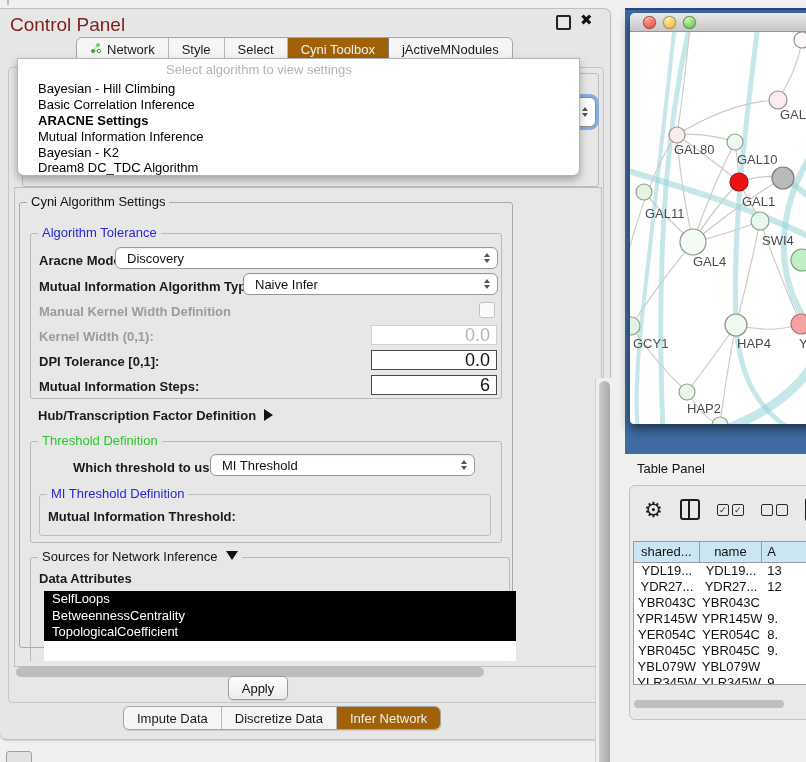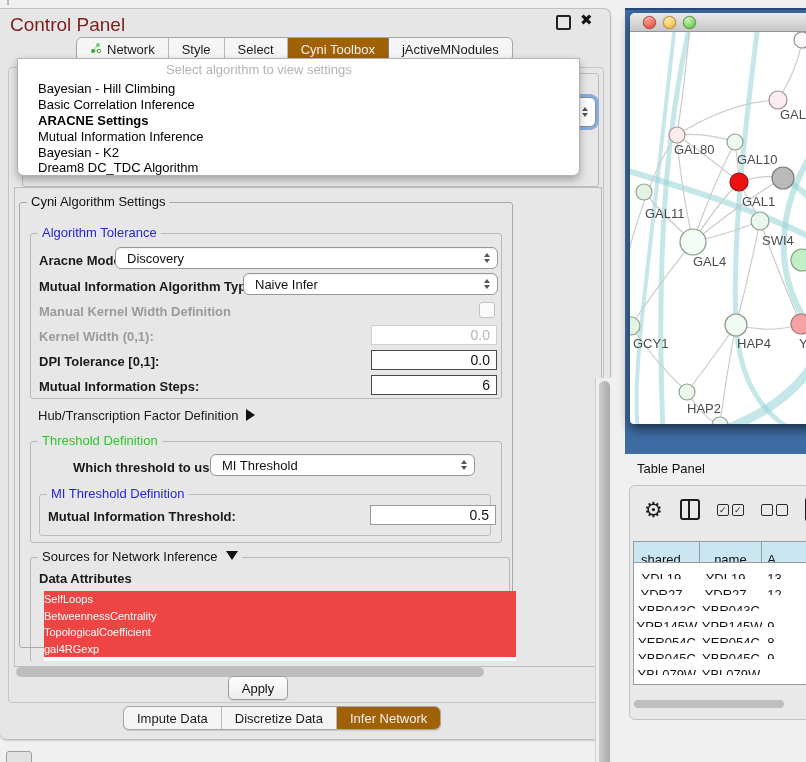--- a/index.html
+++ b/index.html
@@ -27,37 +27,37 @@
   #combo-fragment{left:540px;top:88px;width:54px;height:28px;background:#fff;border:1px solid #8f8f8f;border-radius:6px;box-shadow:0 0 0 3px #85aede}
   #frag-group{left:22px;top:64px;width:575px;height:112px;border:1px solid #bdbdbd;border-radius:3px}
   #viewport{left:14px;top:178px;width:586px;height:478px;border:1px solid #bdbdbd;background:#e7e7e7}
 
   
   .groupbox{position:absolute;border:1px solid #a9a9a9;border-radius:3px}
   .gtitle{position:absolute;top:-9px;left:7px;background:#e7e7e7;padding:0 4px;font-size:13px;white-space:nowrap}
   .blue{color:#2626d8}.green{color:#28c828}
   .lbl{position:absolute;font-size:13px;font-weight:bold;color:#1a1a1a;white-space:nowrap}
   .lbl.dis{color:#9b9b9b}
-  .plain{font-weight:normal}
+  .plain{font-weight:bold}
 
   .combo{position:absolute;background:#fff;border:1px solid #979797;border-radius:6px;display:flex;align-items:center;padding:0 22px 0 11px;font-size:13px;box-shadow:inset 0 1px 1px rgba(0,0,0,.06)}
   .arrows{position:absolute;right:7px;top:50%;transform:translateY(-50%);display:flex;flex-direction:column;gap:2px}
   .arrows i{display:block;width:0;height:0;border-left:3.5px solid transparent;border-right:3.5px solid transparent}
   .arrows .u{border-bottom:4.5px solid #555}
   .arrows .d{border-top:4.5px solid #555}
 
-  .field{position:absolute;background:#fff;border:1px solid #4a4a4a;display:flex;align-items:center;justify-content:flex-end;padding:0 6px;font-size:14px}
+  .field{position:absolute;background:#fff;border:1px solid #4a4a4a;display:flex;align-items:center;justify-content:flex-end;padding:0 6px;font-size:18px}
   .field.dis{border-color:#cfcfcf;color:#b5b5b5}
   .checkbox{position:absolute;width:14px;height:14px;border:1px solid #c2c2c2;border-radius:3px;background:#fafafa}
 
   .tri-right{display:inline-block;width:0;height:0;border-top:6px solid transparent;border-bottom:6px solid transparent;border-left:9px solid #111;vertical-align:-1px;margin-left:8px}
   .tri-down{display:inline-block;width:0;height:0;border-left:6px solid transparent;border-right:6px solid transparent;border-top:9px solid #111;vertical-align:1px;margin-left:8px}
 
   #attr-list{left:13px;top:33px;width:472px;height:70px;background:#fff;overflow:hidden;position:absolute}
-  .attr-item{height:16.5px;line-height:16.5px;background:#ef4444;color:#fff;font-size:11px}
+  .attr-item{height:16.5px;line-height:16.5px;background:#000000;color:#fff;padding-left:8px;font-size:13px}
 
   .vscroll{position:absolute;left:580px;top:190px;width:17px;height:464px;background:#efefef;border-left:1px solid #d0d0d0}
   .vscroll .thumb{position:absolute;left:3px;top:3px;width:11px;height:452px;background:linear-gradient(90deg,#cdcdcd,#a9a9a9);border-radius:6px}
   .hscroll-thumb{position:absolute;left:16px;top:658px;width:468px;height:10px;background:#bdbdbd;border-radius:5px}
 
   #apply-btn{left:228px;top:667px;width:58px;height:22px;border:1px solid #9c9c9c;border-radius:5px;background:linear-gradient(#fefefe,#ececec);display:flex;align-items:center;justify-content:center;font-size:13px;box-shadow:0 1px 1px rgba(0,0,0,.1)}
 
   
   #algo-popup{left:17px;top:49px;width:561px;height:116px;background:#fff;border:1px solid #b3b3b3;border-radius:0 0 7px 7px;box-shadow:0 4px 9px rgba(0,0,0,.3);z-index:50}
   #algo-popup .ph{position:absolute;left:148px;top:3px;color:#b4b4b4;font-size:13px}
@@ -81,21 +81,21 @@
   .tp-toolbar{position:absolute;left:14px;top:12px;display:flex;align-items:center;gap:17px}
   .gear{font-size:21px;line-height:20px;color:#1c1c1c}
   .cols-ico{width:16px;height:17px;border:2px solid #1c1c1c;border-radius:3px;position:relative}
   .cols-ico:before{content:"";position:absolute;left:6px;top:0;bottom:0;width:2px;background:#1c1c1c}
   .cbpair{display:flex;gap:3px}
   .cb{width:10px;height:10px;border:1.5px solid #2a2a2a;border-radius:2px;font-size:9px;line-height:10px;text-align:center;color:#2a2a2a;font-weight:bold}
   .doc-ico{width:16px;height:19px;border:2px solid #1c1c1c;border-radius:2px 6px 2px 2px}
   #tp-table{position:absolute;left:3px;top:55px;width:184px;height:142px;border:1px solid #9a9a9a;background:#fff;overflow:hidden}
   .trow{display:flex;height:16px;line-height:16px;font-size:13px}
   .trow.head{height:20px;line-height:20px;background:#c9e6f2;border-bottom:1px solid #9a9a9a}
-  .tcell{overflow:hidden;white-space:nowrap;padding:8px 2px;text-align:center}
+  .tcell{overflow:hidden;white-space:nowrap;padding:0 2px;text-align:center}
   .trow.head .tcell{border-right:1px solid #9a9a9a}
   .c1{width:76px}.c2{width:72px}.c3{width:60px;text-align:left;padding-left:5px}
   #tp-hscroll{position:absolute;left:4px;top:214px;width:150px;height:8px;background:#bfbfbf;border-radius:4px}
 
   
   #topleft-tick{left:7px;top:0;width:2px;height:5px;background:#b9b9b9}
   #bottomleft-btn{left:6px;top:751px;width:24px;height:18px;border:1px solid #9f9f9f;border-radius:3px;background:#e2e2e2}
 </style>
 </head>
 <body>
@@ -202,34 +202,30 @@
             <span>MI Threshold</span>
             <span class="arrows">
                 <i class="u"></i>
                 <i class="d"></i>
               </span>
           </div>
 
           <div class="groupbox" style="left:8px;top:52px;width:450px;height:40px;border-color:#bdbdbd">
             <span class="gtitle blue">MI Threshold Definition</span>
             <div class="lbl" style="left:8px;top:14px">Mutual Information Threshold:</div>
-            <div class="field" style="left:330px;top:10px;width:112px;height:18px;border-color:#9a9a9a">
-                <span>0.5</span>
-              </div>
           </div>
         </div>
 
         <div class="groupbox" style="left:10px;top:354px;width:478px;height:104px;border-bottom:none;border-color:#b9b9b9">
           <span class="gtitle"><span>Sources for Network Inference</span><span class="tri-down"></span></span>
           <div class="lbl" style="left:8px;top:13px">Data Attributes</div>
           <div id="attr-list">
             <div class="attr-item">SelfLoops</div>
             <div class="attr-item">BetweennessCentrality</div>
             <div class="attr-item">TopologicalCoefficient</div>
-            <div class="attr-item">gal4RGexp</div>
 
           </div>
         </div>
       </div>
 
       <div class="vscroll">
           <div class="thumb"></div>
         </div>
     </div>
 

